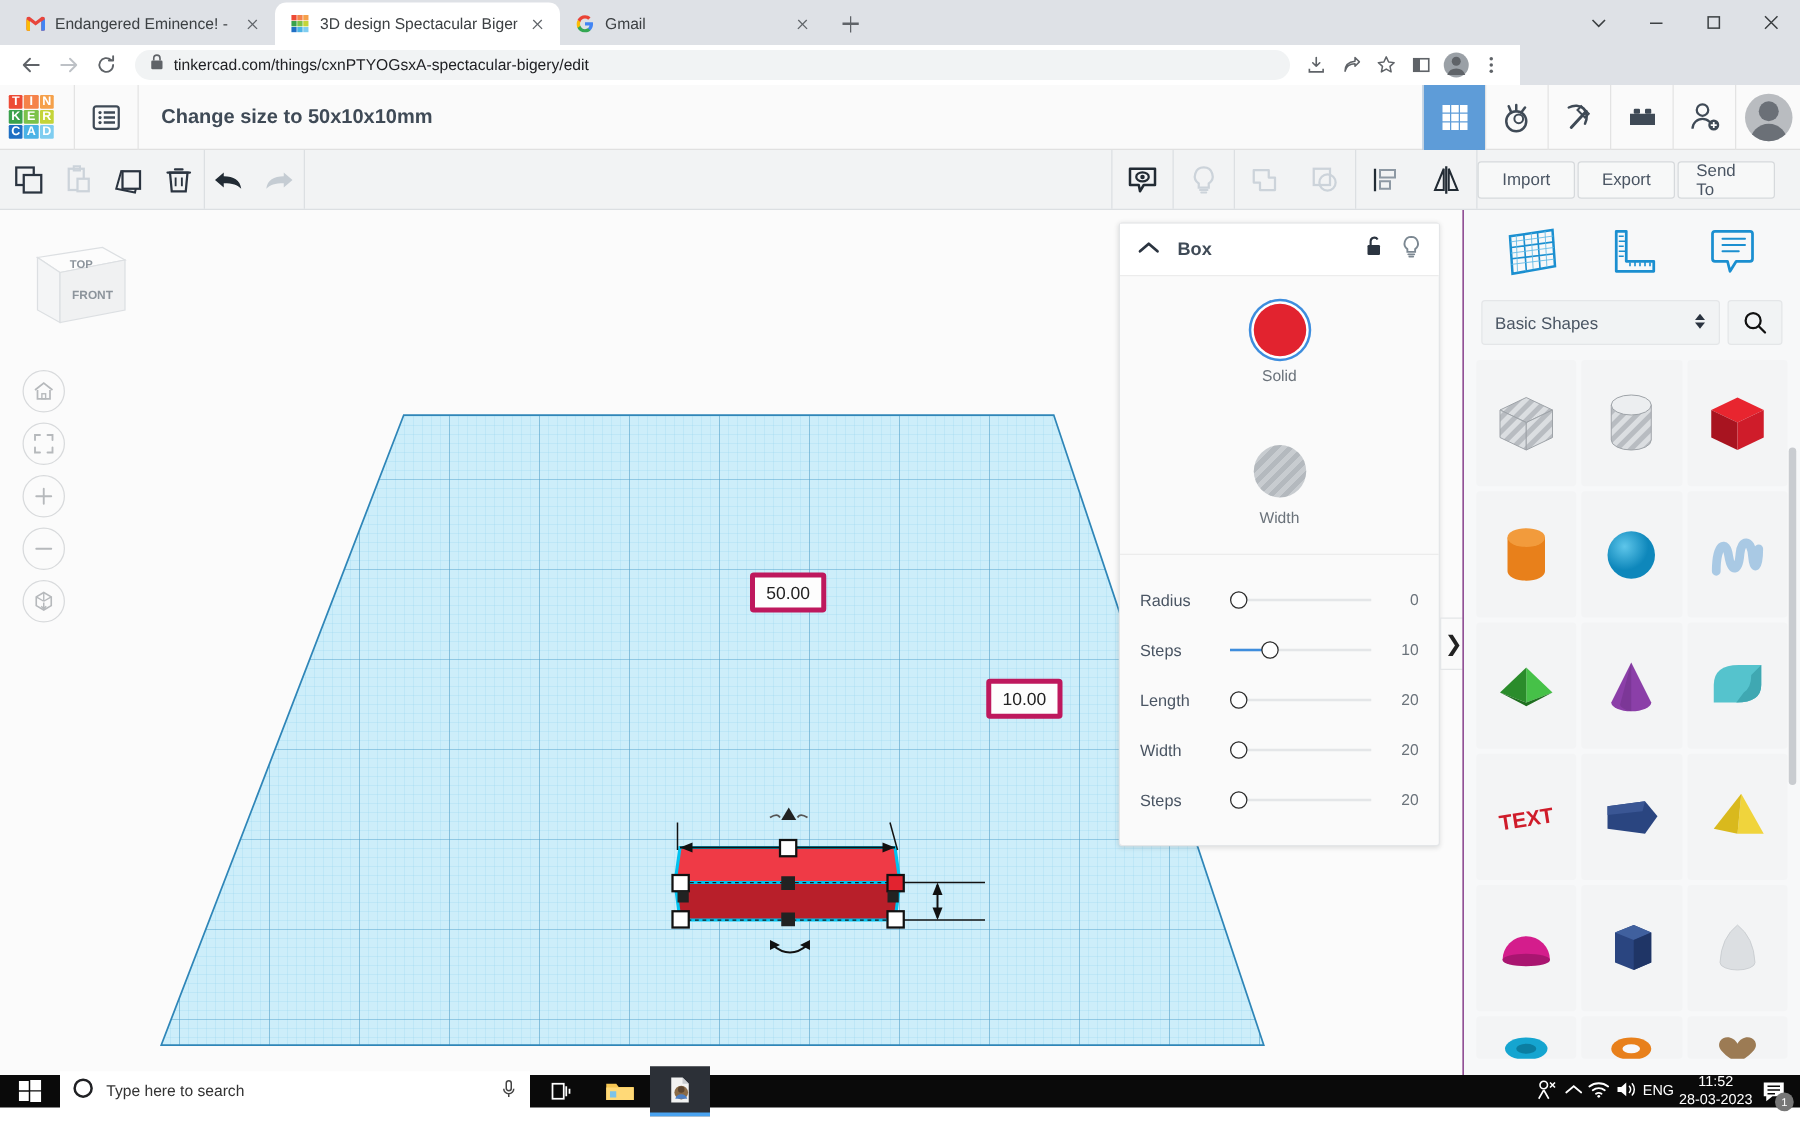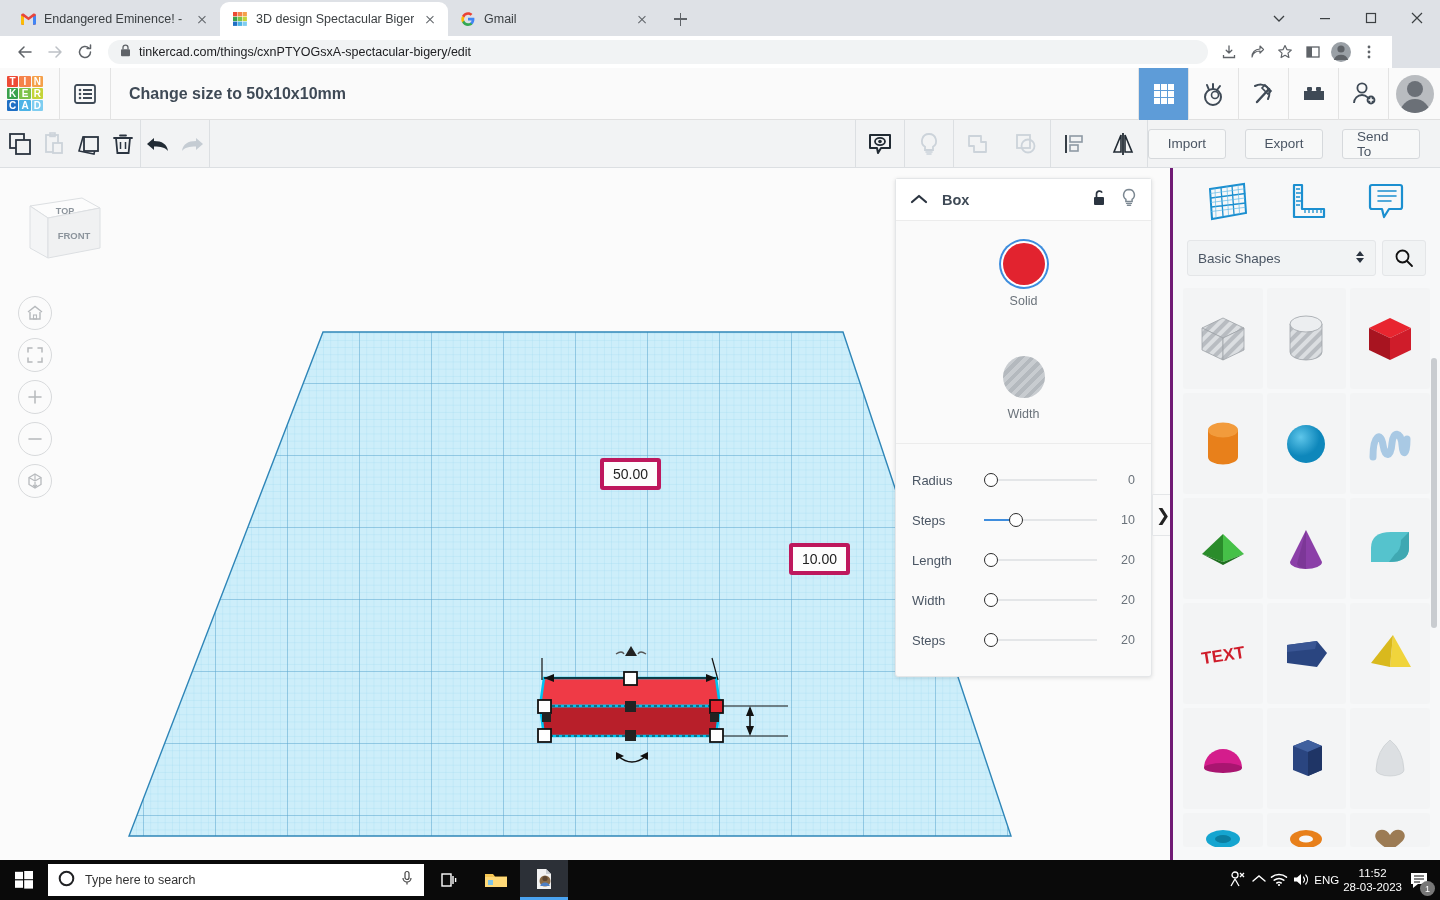--- a/index.html
+++ b/index.html
@@ -16,21 +16,21 @@
   .tab-close::before,.tab-close::after { content:""; position:absolute; left:3px; top:7.5px; width:10px; height:1.4px; background:#5f6368; }
   .tab-close::before { transform:rotate(45deg); }
   .tab-close::after { transform:rotate(-45deg); }
   .tab-fav { width:16px; height:16px; flex:0 0 16px; display:flex; align-items:center; justify-content:center; }
   .newtab { width:28px; height:28px; margin-left:6px; margin-bottom:3px; position:relative; }
   .newtab::before,.newtab::after { content:""; position:absolute; background:#5f6368; }
   .newtab::before { left:8px; top:13.2px; width:13px; height:1.6px; }
   .newtab::after { left:13.7px; top:7.5px; width:1.6px; height:13px; }
   .winbtns { position:absolute; right:0; top:0; height:36px; display:flex; align-items:center; }
   .winbtn { width:46px; height:36px; display:flex; align-items:center; justify-content:center; color:#3c4043; font-size:13px; }
-  .omnibar { position:absolute; left:0; top:36px; width:1392px; height:32px; background:#fff; display:flex; align-items:center; padding:0 10px; }
+  .omnibar { position:absolute; left:0; top:36px; width:1216px; height:32px; background:#fff; display:flex; align-items:center; padding:0 10px; }
   .navicon { width:30px; height:30px; display:flex; align-items:center; justify-content:center; color:#5f6368; }
   .urlbox { flex:1; height:24px; background:#f1f3f4; border-radius:13px; display:flex; align-items:center; padding:0 12px; margin:0 8px; gap:8px; }
   .urltext { font-size:12.5px; color:#202124; }
   .omni-right { display:flex; align-items:center; gap:2px; }
   .omni-right .navicon { width:26px; }
 
   
   .tcheader { position:absolute; left:0; top:68px; width:1440px; height:52px; background:#fafafa; border-bottom:1px solid #e0e0e0; display:flex; align-items:center; }
   .logo { width:36px; height:36px; margin-left:7px; display:grid; grid-template-columns:repeat(3,1fr); grid-template-rows:repeat(3,1fr); gap:1px; }
   .logo div { display:flex; align-items:center; justify-content:center; color:#fff; font-size:10px; font-weight:bold; border-radius:1px; }
@@ -42,21 +42,21 @@
   .hdr-tool.active { background:#5e9cd8; }
   .avatar-wrap { width:52px; display:flex; align-items:center; justify-content:center; border-left:1px solid #e3e3e3; }
   .avatar { width:38px; height:38px; border-radius:50%; background:#b9bcc0; overflow:hidden; position:relative; }
   .avatar::before { content:""; position:absolute; left:11px; top:6px; width:16px; height:16px; border-radius:50%; background:#6b7077; }
   .avatar::after { content:""; position:absolute; left:4px; top:24px; width:30px; height:22px; border-radius:15px 15px 0 0; background:#6b7077; }
 
   
   .toolbar { position:absolute; left:0; top:120px; width:1440px; height:48px; background:#f2f3f4; border-bottom:1px solid #dcdfe2; display:flex; align-items:center; }
   .tb-btn { width:48px; height:47px; display:flex; align-items:center; justify-content:center; }
   .tb-div { width:1px; height:47px; background:#dcdfe2; }
-  .tb-right { margin-left:auto; display:flex; align-items:center; gap:19px; padding-right:20px; }
+  .tb-right { margin-left:auto; display:flex; align-items:center; gap:2px; padding-right:20px; }
   .tb-txtbtn { height:30px; min-width:78px; padding:0 14px; border:1px solid #d6d9dc; border-radius:3px; background:#f7f8f8; font-size:13.5px; color:#4a5563; display:flex; align-items:center; justify-content:center; }
 
   
   .canvas { position:absolute; left:0; top:168px; width:1170px; height:692px; background:#fbfbfb; overflow:hidden; }
   .viewcube { position:absolute; left:22px; top:192px; width:82px; height:78px; }
   .navbtn { position:absolute; left:18px; width:34px; height:34px; border-radius:50%; border:1px solid #d8dadc; display:flex; align-items:center; justify-content:center; color:#b6b9bc; background:transparent; }
   .dimlabel { position:absolute; background:#fdfdfd; border:4px solid #be185d; border-radius:3px; font-size:14px; color:#222; padding:4px 9px; }
 
   
   .inspector { position:absolute; left:895px; top:178px; width:257px; background:#fafafa; border:1px solid #e4e6e8; border-radius:3px; box-shadow:0 1px 4px rgba(0,0,0,.12); }
@@ -73,31 +73,31 @@
   .srow { display:flex; align-items:center; height:40px; padding:0 16px; }
   .slabel { width:72px; font-size:13px; color:#4a5563; }
   .strack { flex:1; height:16px; position:relative; margin-right:8px; }
   .strail { position:absolute; left:0; right:0; top:7px; height:2px; background:#e4e6e8; }
   .sfill { position:absolute; left:0; top:7px; height:2px; background:#3e8ddd; }
   .sknob { position:absolute; top:1px; width:14px; height:14px; border-radius:50%; border:1.6px solid #2b2b2b; background:#fff; }
   .sval { width:30px; text-align:right; font-size:12.5px; color:#6a727a; }
   .panel-toggle { position:absolute; left:1152px; top:494px; width:22px; height:42px; background:#fafafa; border:1px solid #e4e6e8; border-radius:0 3px 3px 0; display:flex; align-items:center; justify-content:center; font-size:17px; color:#222; }
 
   
-  .rpanel { position:absolute; left:1170px; top:168px; width:270px; height:692px; background:#f7f8f9; border-left:3px solid #701a75; }
+  .rpanel { position:absolute; left:1170px; top:168px; width:270px; height:692px; background:#f7f8f9; border-left:1px solid #701a75; }
   .rp-tools { height:72px; display:flex; align-items:center; justify-content:space-around; padding:0 14px; }
   .rp-search { display:flex; gap:6px; padding:0 14px 12px; }
   .rp-select { flex:1; height:36px; background:#f1f3f4; border:1px solid #e4e6e8; border-radius:3px; display:flex; align-items:center; justify-content:space-between; padding:0 10px; font-size:13.5px; color:#4a5563; }
   .rp-searchbtn { width:44px; height:36px; background:#f1f3f4; border:1px solid #e4e6e8; border-radius:3px; display:flex; align-items:center; justify-content:center; }
   .shapes-grid { display:grid; grid-template-columns:repeat(3,1fr); gap:4px; padding:0 10px; }
   .shape-cell { height:101px; background:#f3f4f5; border-radius:3px; display:flex; align-items:center; justify-content:center; }
   .rp-scroll { position:absolute; right:3px; top:190px; width:6px; height:270px; background:#c9ccd0; border-radius:3px; }
 
   
-  .taskbar { position:absolute; left:0; top:860px; width:1440px; height:40px; background:#0a0a0a; display:flex; align-items:center; }
+  .taskbar { position:absolute; left:0; top:860px; width:1440px; height:26px; background:#0a0a0a; display:flex; align-items:center; }
   .startbtn { width:48px; height:40px; display:flex; align-items:center; justify-content:center; }
   .searchbox { width:376px; height:32px; background:#fff; display:flex; align-items:center; gap:10px; padding:0 10px; }
   .searchtxt { flex:1; font-size:12.5px; color:#333; }
   .tb-item { width:48px; height:40px; display:flex; align-items:center; justify-content:center; }
   .tb-item.open { background:#2c3037; border-bottom:3px solid #4aa3f0; }
   .tray { margin-left:auto; display:flex; align-items:center; gap:4px; padding-right:8px; color:#fff; font-size:11.5px; }
   .clock { text-align:center; line-height:14px; font-size:11.5px; }
   .notif { position:relative; width:26px; height:26px; display:flex; align-items:center; justify-content:center; }
   .badge { position:absolute; right:-3px; bottom:-3px; width:15px; height:15px; border-radius:50%; background:#777; color:#fff; font-size:9px; display:flex; align-items:center; justify-content:center; }
 </style>

